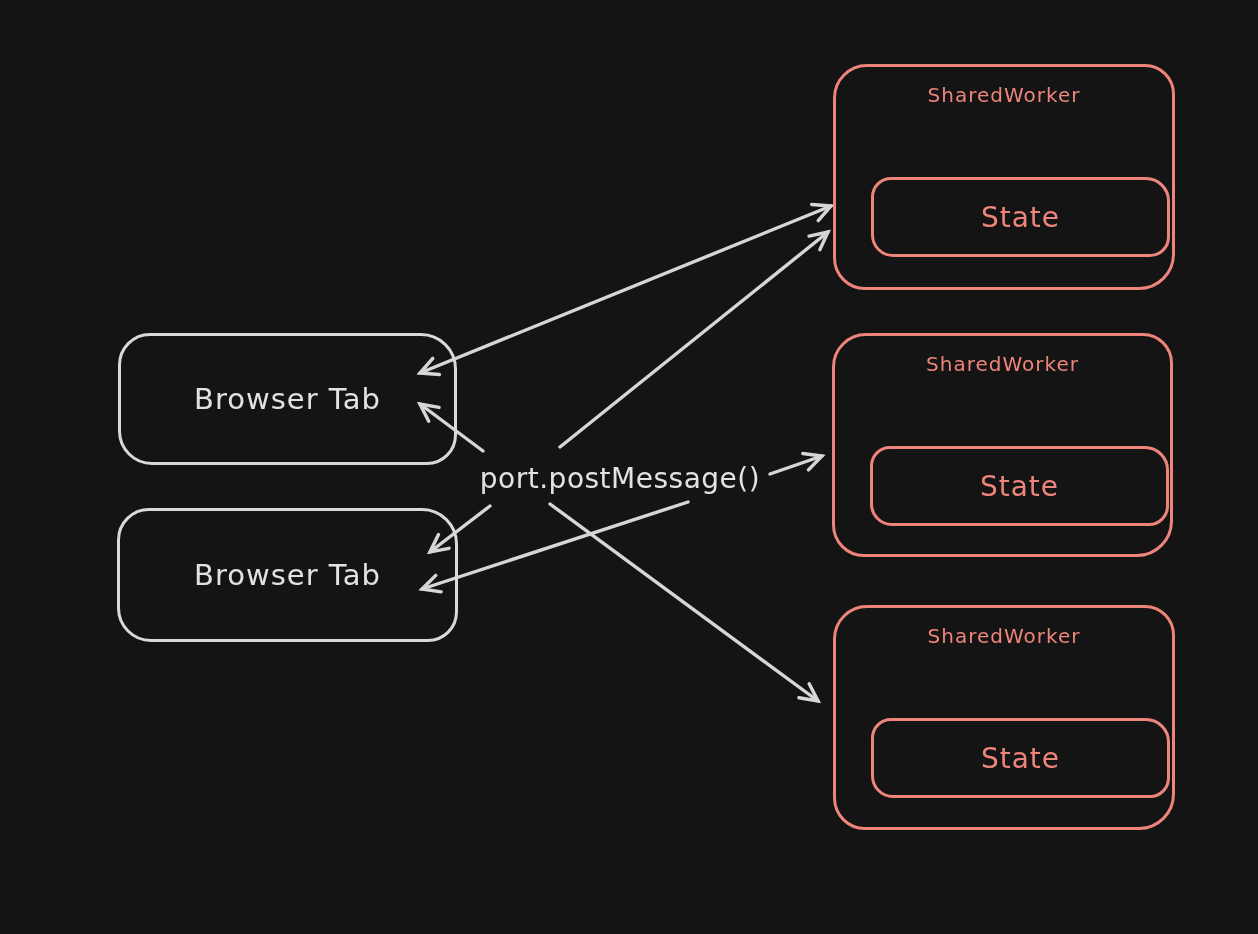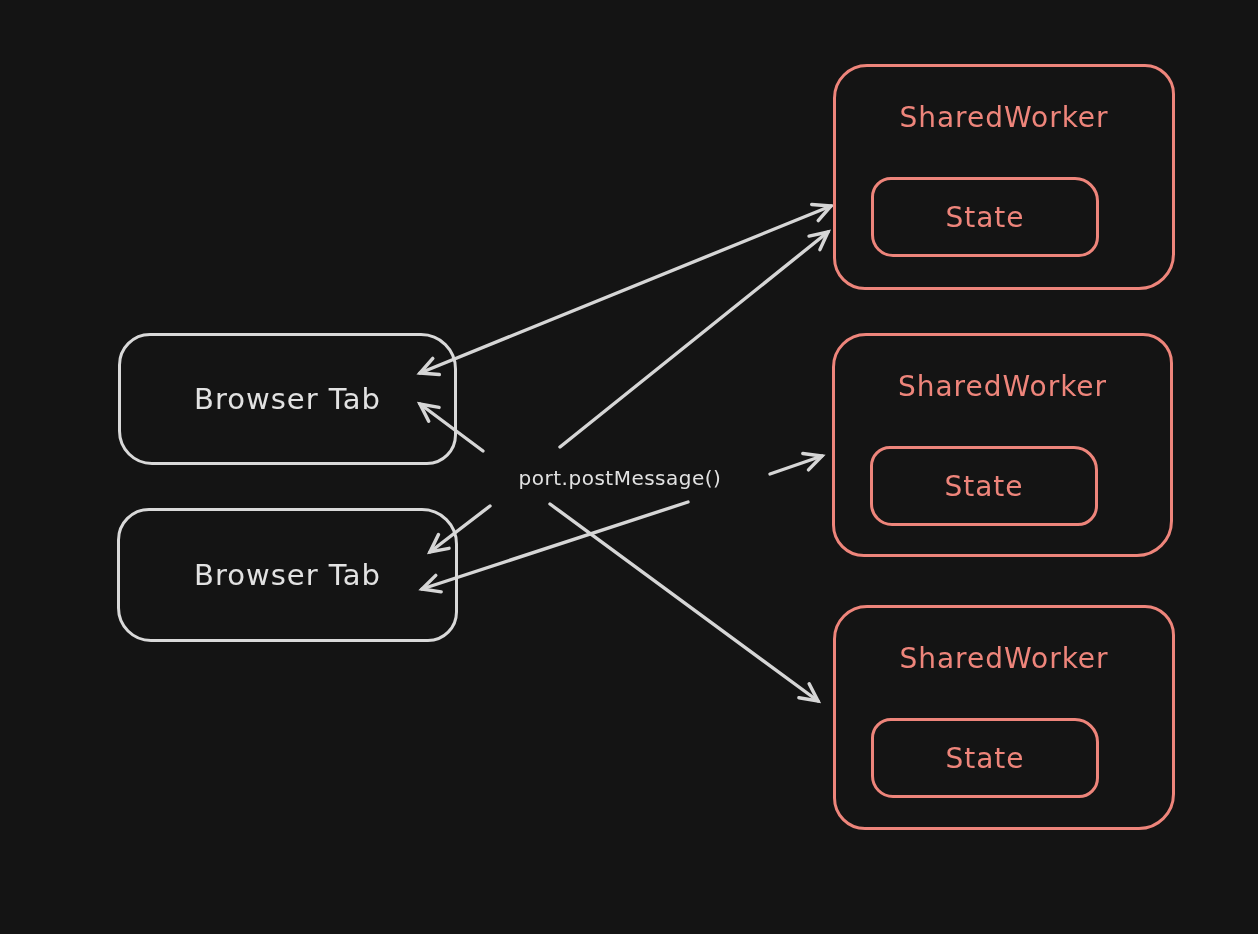--- a/index.html
+++ b/index.html
@@ -31,34 +31,34 @@
     color:var(--label);
     font-size:29px;letter-spacing:1px;margin-left:45px;
   }
   .worker{
     border:3.5px solid var(--worker-stroke);
     border-radius:34px 30px 36px 32px;
     color:var(--worker-stroke);
     flex-direction:column;justify-content:flex-start;
   }
   .worker-title{
-    margin-top:34px;font-size:28px;letter-spacing:1px;
+    margin-top:16px;font-size:20px;letter-spacing:1px;
     color:var(--worker-stroke);
   }
   .state-box{
-    position:absolute;left:35px;top:110px;width:228px;height:80px;
+    position:absolute;left:35px;top:110px;width:299px;height:80px;
     border:3.5px solid var(--worker-stroke);
     border-radius:20px 24px 20px 22px;
     display:flex;align-items:center;justify-content:center;
     font-size:28px;letter-spacing:1px;color:var(--worker-stroke);
   }
   .center-label{
     position:absolute;left:466px;top:452px;width:308px;height:52px;z-index:2;
     display:flex;align-items:center;justify-content:center;
-    color:var(--label);font-size:20px;letter-spacing:0.5px;
+    color:var(--label);font-size:28px;letter-spacing:0.5px;
     white-space:nowrap;
   }
 </style>
 </head>
 <body>
 
 <div class="canvas">
 
   <svg class="arrow-layer" viewBox="0 0 1258 934" xmlns="http://www.w3.org/2000/svg">
     <defs>

